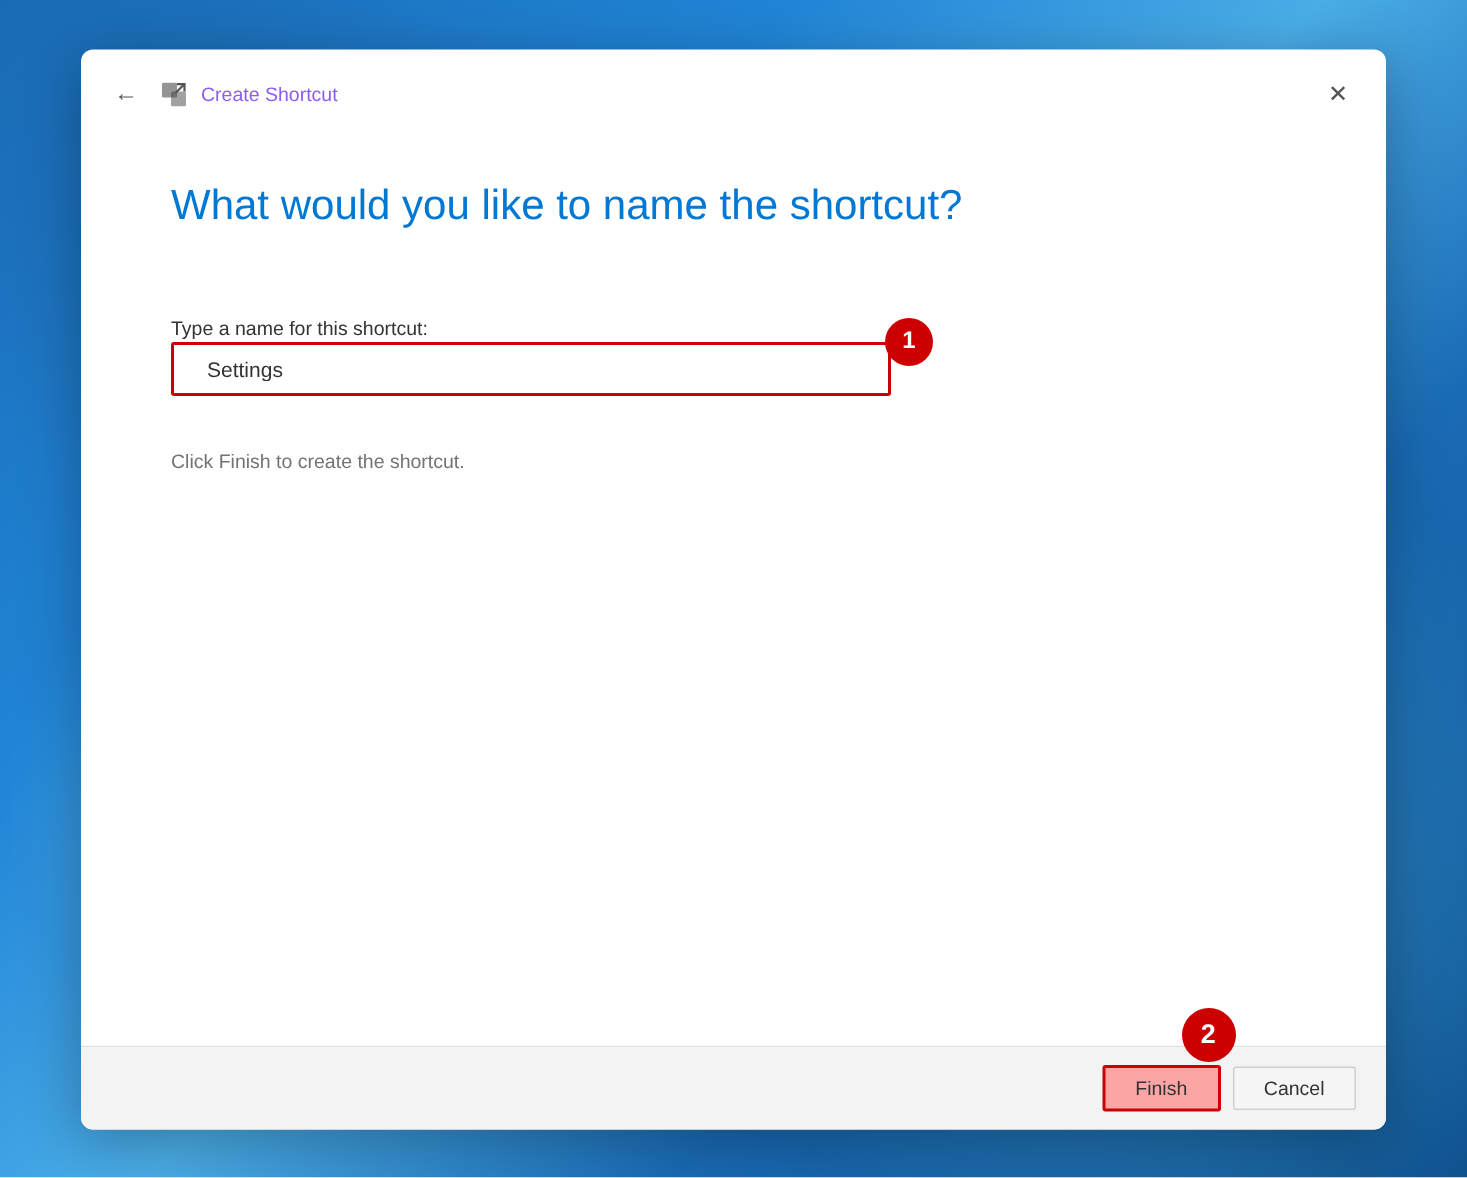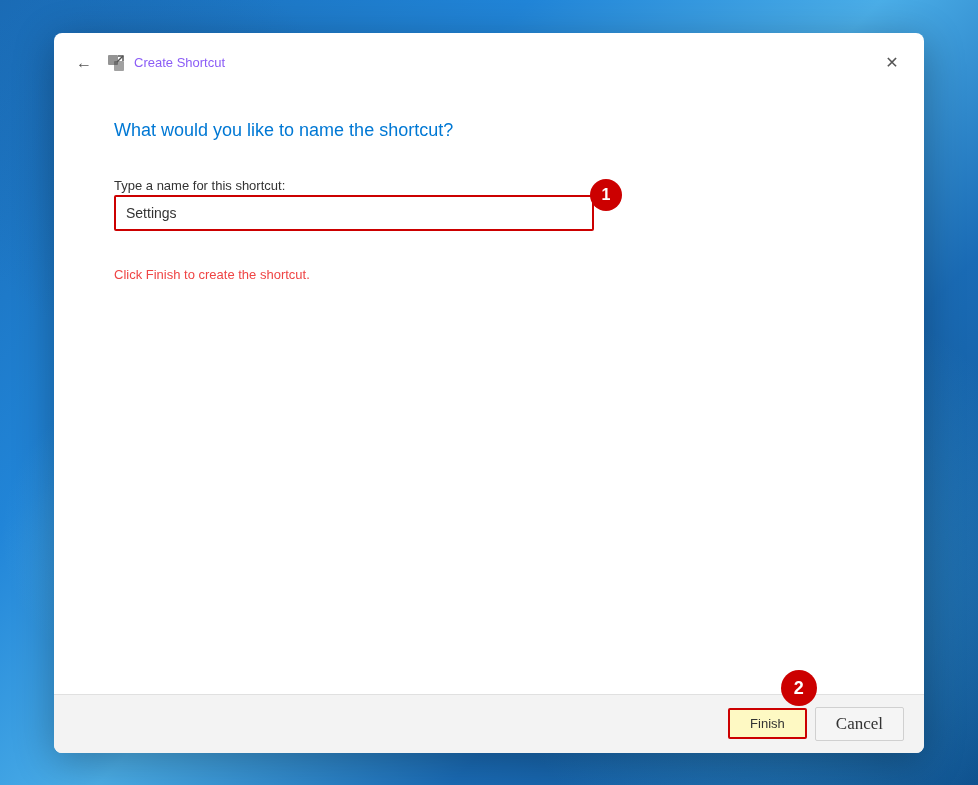--- a/index.html
+++ b/index.html
@@ -113,43 +113,43 @@
       border-radius: 4px;
     }
 
     .dialog-body {
       padding: 30px 60px 20px 60px;
       flex: 1;
     }
 
     .dialog-heading {
       color: #0078d4;
-      font-size: 18px;
+      font-size: 28px;
       font-weight: 400;
-      margin-bottom: 36px;
+      margin-bottom: 56px;
       line-height: 1.3;
     }
 
     .field-label {
       font-size: 13px;
       color: #333;
       margin-bottom: 2px;
     }
 
     .name-input-wrapper {
       position: relative;
       display: inline-block;
     }
 
     .name-input {
       width: 480px;
       height: 36px;
       border: 2px solid #cc0000;
       border-radius: 2px;
-      padding: 6px 10px;
+      padding: 6px 22px;
       font-size: 14px;
       font-family: 'Segoe UI', sans-serif;
       color: #333;
       outline: none;
     }
 
     .annotation-badge {
       position: absolute;
       top: -16px;
       right: -28px;
@@ -160,21 +160,21 @@
       color: white;
       font-size: 16px;
       font-weight: bold;
       display: flex;
       align-items: center;
       justify-content: center;
     }
 
     .hint-text {
       font-size: 13px;
-      color: #ef4444;
+      color: #737373;
       margin-top: 36px;
     }
 
     .dialog-footer {
       background: #f3f3f3;
       border-top: 1px solid #e0e0e0;
       padding: 12px 20px;
       display: flex;
       justify-content: flex-end;
       align-items: center;
@@ -182,37 +182,37 @@
       border-radius: 0 0 8px 8px;
       position: relative;
     }
 
     .finish-btn-wrapper {
       position: relative;
       display: inline-block;
     }
 
     .finish-btn {
-      background: #fef9c3;
+      background: #fca5a5;
       border: 2px solid #cc0000;
       border-radius: 2px;
       padding: 6px 20px;
       font-size: 13px;
       font-family: 'Segoe UI', sans-serif;
       cursor: pointer;
       color: #333;
     }
 
     .cancel-btn {
       background: #f5f5f5;
       border: 1px solid #d0d0d0;
       border-radius: 2px;
       padding: 6px 20px;
-      font-size: 17px;
-      font-family: Liberation Serif, serif;
+      font-size: 13px;
+      font-family: Liberation Sans, sans-serif;
       cursor: pointer;
       color: #333;
     }
 
     .annotation-badge-2 {
       position: absolute;
       top: -38px;
       right: -10px;
       width: 36px;
       height: 36px;

